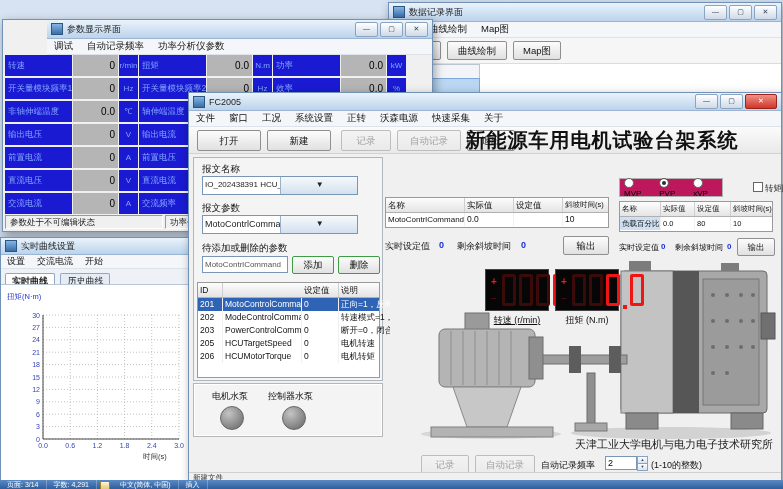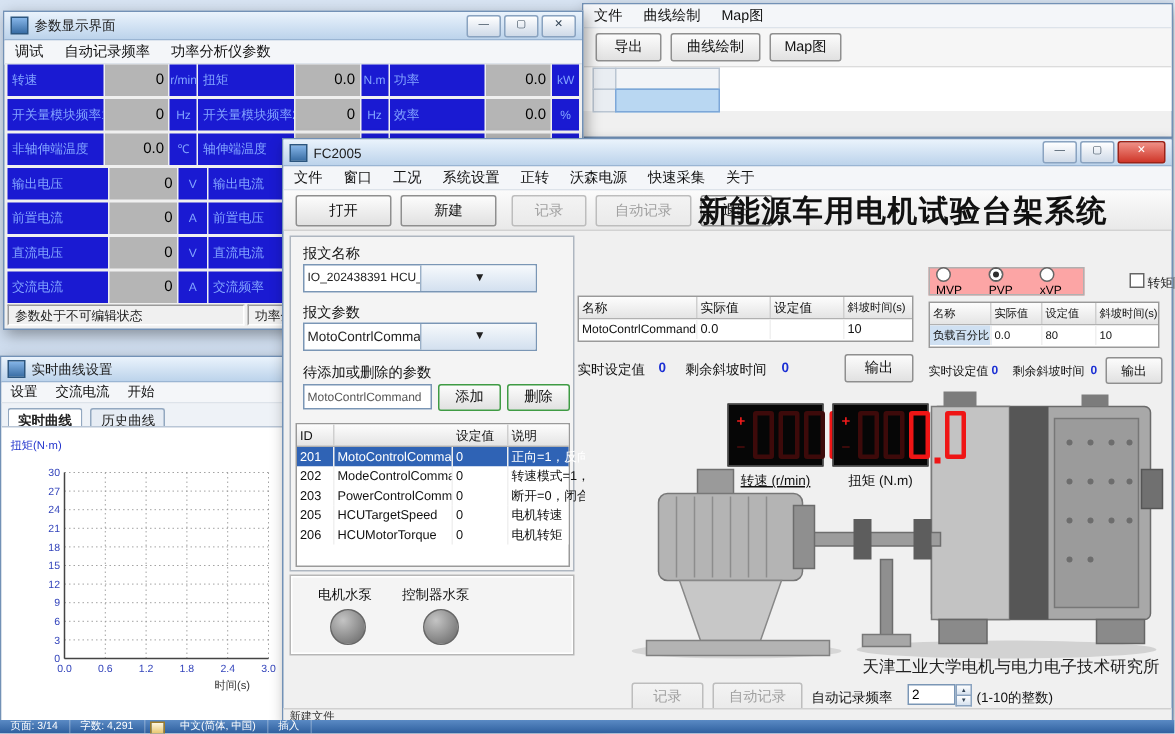--- a/index.html
+++ b/index.html
@@ -60,39 +60,48 @@
   .chk{width:8px;height:8px;border:1px solid #666;background:#fff;display:inline-block;vertical-align:-1px;margin-right:2px;}
   #wordbar{position:absolute;left:0;bottom:0;width:783px;height:9px;z-index:9;
            background:linear-gradient(#5a8ac4,#2e5f9e);color:#fff;font-size:7px;line-height:9px;display:flex;}
   #wordbar .seg{padding:0 7px;border-right:1px solid rgba(255,255,255,.25);white-space:nowrap;}
   .proofic{width:8px;height:7px;margin:1px 3px;background:linear-gradient(#fdf6e2,#e8c66a);border:1px solid #9c7c2a;flex:none;}
 </style>
 </head>
 <body>
 
 <div class="win" id="record-window" style="left:388px;top:2px;width:392px;height:88px;z-index:1;">
+  <div class="tbar">
+    <span class="ic"></span>
+    <span>数据记录界面</span>
+    <span class="wbtns">
+      <span class="wbtn">—</span>
+      <span class="wbtn">▢</span>
+      <span class="wbtn">✕</span>
+    </span>
+  </div>
   <div class="mbar">
     <span class="mitem">文件</span>
     <span class="mitem">曲线绘制</span>
     <span class="mitem">Map图</span>
   </div>
   <div style="position:relative;height:25px;background:#f6f6f6;border-bottom:1px solid #dcdcdc;">
     <div class="btn" style="left:8px;top:3px;width:42px;height:17px;line-height:17px;">导出</div>
     <div class="btn" style="left:58px;top:3px;width:58px;height:17px;line-height:17px;">曲线绘制</div>
     <div class="btn" style="left:124px;top:3px;width:46px;height:17px;line-height:17px;">Map图</div>
   </div>
   <div style="position:relative;height:29px;background:#fff;">
     <div style="position:absolute;left:6px;top:0;width:14px;height:13px;background:#e9edf2;border:1px solid #bac5d2;"></div>
     <div style="position:absolute;left:21px;top:0;width:68px;height:13px;background:#f2f4f7;border:1px solid #bac5d2;"></div>
     <div style="position:absolute;left:6px;top:14px;width:14px;height:14px;background:#e9edf2;border:1px solid #bac5d2;"></div>
     <div style="position:absolute;left:21px;top:14px;width:68px;height:14px;background:#b9d7f2;border:1px solid #7da7d8;"></div>
   </div>
 </div>
 
-<div class="win" id="param-window" style="left:2px;top:7px;width:385px;height:211px;z-index:2;">
+<div class="win" id="param-window" style="left:2px;top:19px;width:385px;height:211px;z-index:2;padding-left:44px;">
   <div class="tbar">
     <span class="ic"></span>
     <span>参数显示界面</span>
     <span class="wbtns">
       <span class="wbtn">—</span>
       <span class="wbtn">▢</span>
       <span class="wbtn">✕</span>
     </span>
   </div>
   <div class="mbar">
@@ -382,21 +391,21 @@
       <div style="width:44px;"></div>
       <div style="width:52px;border-right:none;">10</div>
     </div>
   </div>
   <span class="lbl" style="left:196px;top:147px;font-size:9px;">实时设定值</span>
   <span class="lbl bluev" style="left:250px;top:147px;font-size:9px;">0</span>
   <span class="lbl" style="left:268px;top:147px;font-size:9px;">剩余斜坡时间</span>
   <span class="lbl bluev" style="left:332px;top:147px;font-size:9px;">0</span>
   <div class="btn" style="left:374px;top:143px;width:44px;height:17px;line-height:17px;">输出</div>
 
-  <div style="position:absolute;left:430px;top:85px;width:94px;height:17px;border:1px solid #b0b0b0;background:#fca5a5;display:flex;align-items:center;gap:8px;padding:0 4px;font-size:8px;">
+  <div style="position:absolute;left:430px;top:85px;width:94px;height:17px;border:1px solid #b0b0b0;background:#be185d;display:flex;align-items:center;gap:8px;padding:0 4px;font-size:8px;">
     <span><span class="radio"></span><span>MVP</span></span>
     <span><span class="radio on"></span><span>PVP</span></span>
     <span><span class="radio"></span><span>xVP</span></span>
   </div>
   <span style="position:absolute;left:564px;top:89px;font-size:8.5px;color:#222;white-space:nowrap;">
     <span class="chk"></span><span>转矩随动</span>
   </span>
   <div class="lv" style="left:430px;top:108px;width:152px;height:29px;">
     <div class="lvh" style="font-size:7.5px;">
       <div style="width:36px;">名称</div>

